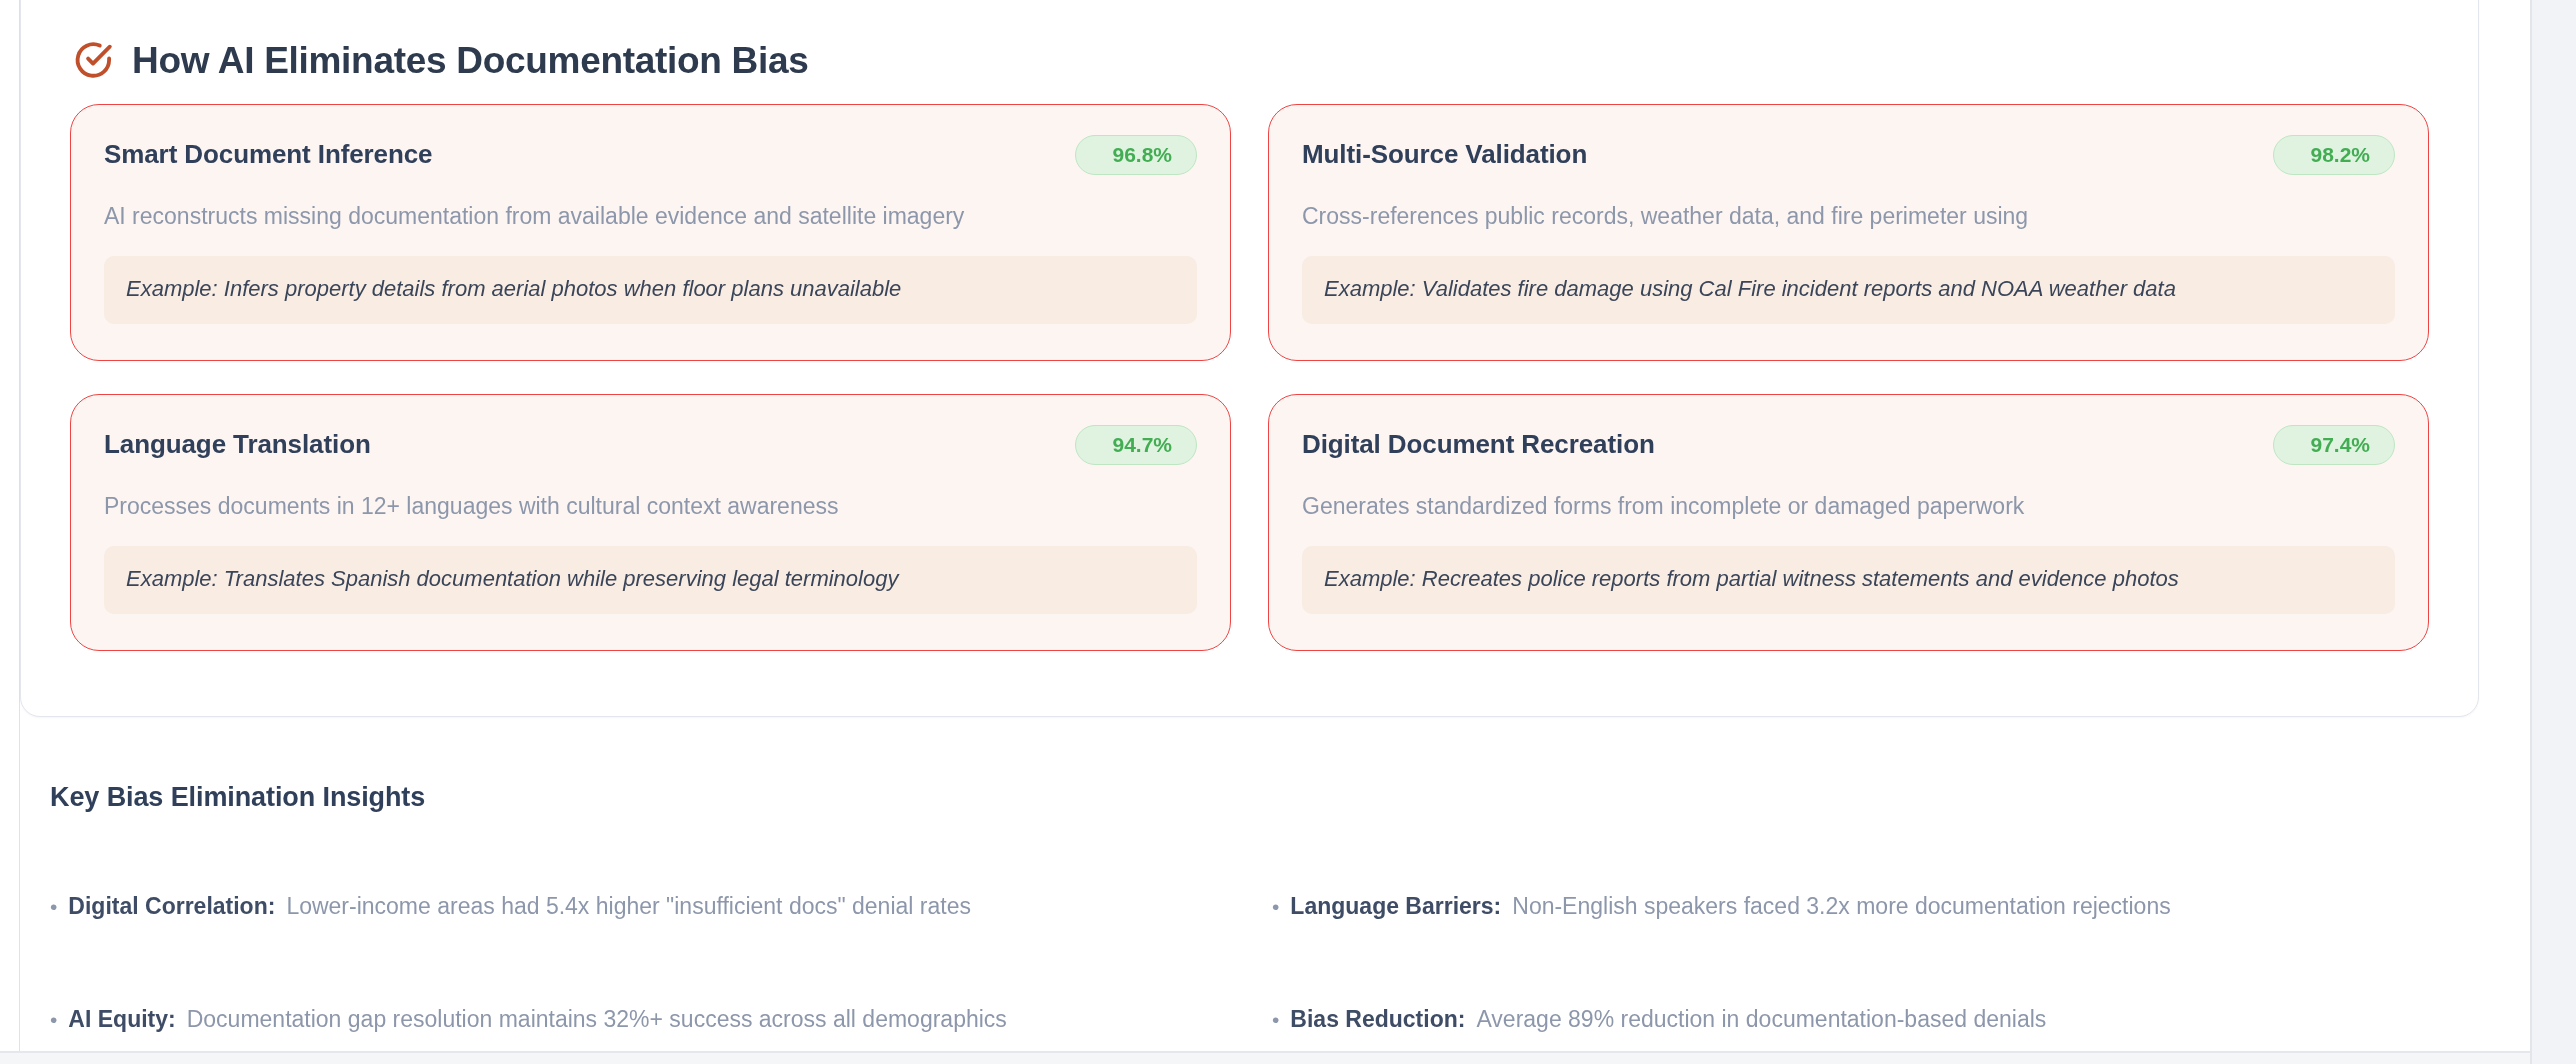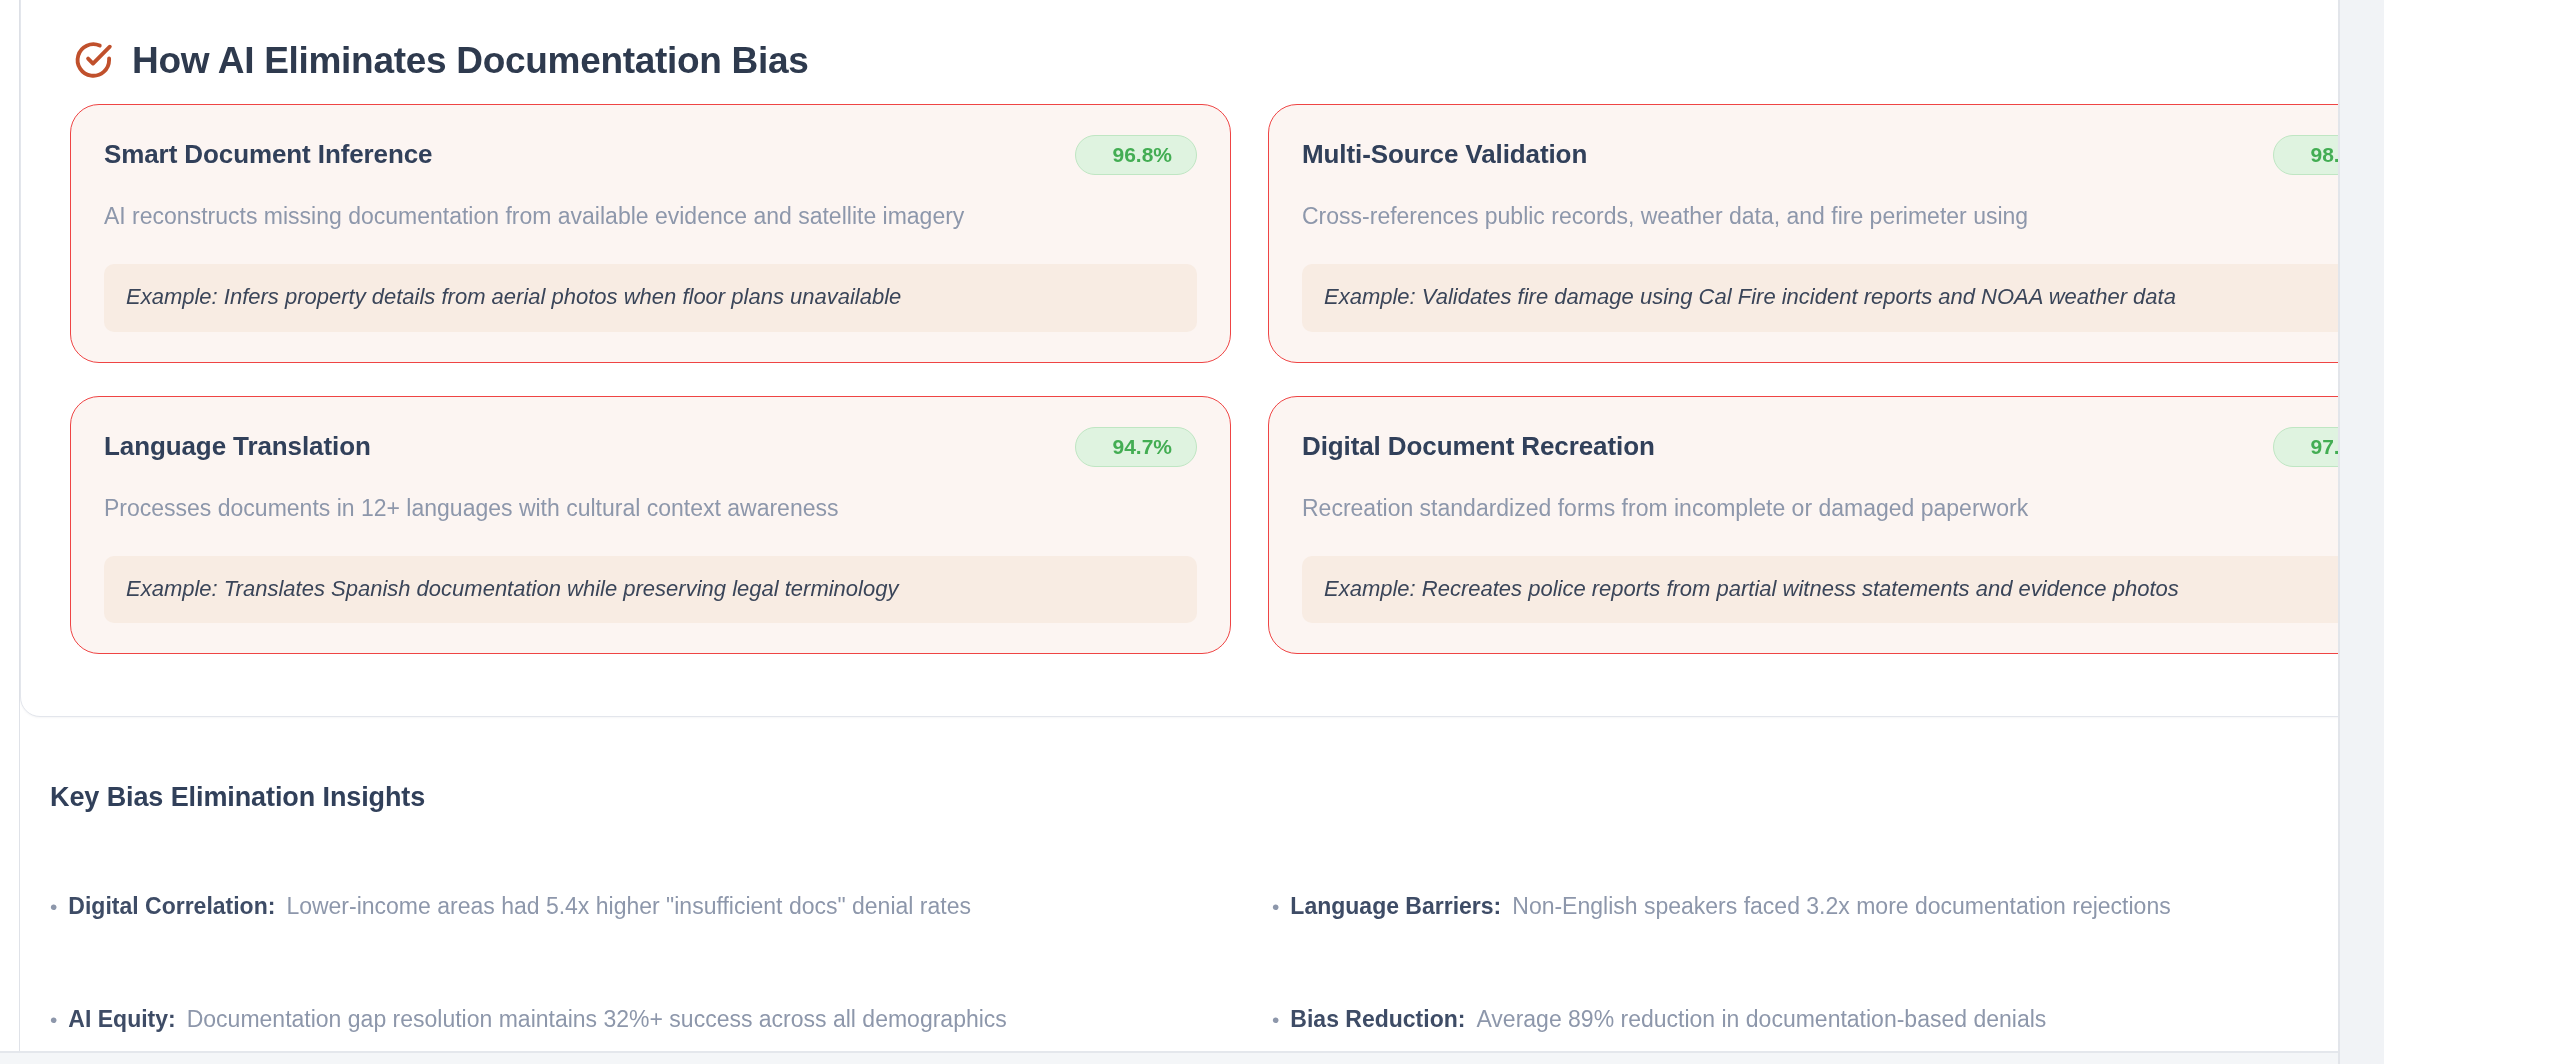--- a/index.html
+++ b/index.html
@@ -9,21 +9,21 @@
     width: 2576px;
     height: 1064px;
     background: #ffffff;
     font-family: "Liberation Sans", "DejaVu Sans", sans-serif;
     overflow: hidden;
   }
 
   
   .page {
     position: relative;
-    width: 2384px;
+    width: 2576px;
     height: 1064px;
     background: #f9a8d4;
     overflow: hidden;
   }
 
   
   .page-gutter {
     position: absolute;
     top: 0;
     right: 0;
@@ -140,21 +140,21 @@
 
   .feature-desc {
     margin-top: 26px;
     font-size: 23px;
     font-weight: 400;
     color: #8d97ab;
     line-height: 1.35;
   }
 
   .feature-example {
-    margin-top: 32px;
+    margin-top: 24px;
     background: #f8ece3;
     border-radius: 10px;
     padding: 19px 22px 20px 22px;
   }
 
   .feature-example-text {
     font-size: 22px;
     font-style: italic;
     color: #3a4559;
     line-height: 1.3;
@@ -283,21 +283,21 @@
           <div class="feature-example">
             <p class="feature-example-text">Example: Translates Spanish documentation while preserving legal terminology</p>
           </div>
         </article>
 
         <article class="feature-card">
           <div class="feature-card-top">
             <h2 class="feature-name">Digital Document Recreation</h2>
             <span class="accuracy-badge">97.4%</span>
           </div>
-          <p class="feature-desc">Recreation standardized forms from incomplete or damaged paperwork</p>
+          <p class="feature-desc">Generates standardized forms from incomplete or damaged paperwork</p>
           <div class="feature-example">
             <p class="feature-example-text">Example: Recreates police reports from partial witness statements and evidence photos</p>
           </div>
         </article>
 
       </div>
     </section>
 
     <section class="insights">
       <h2 class="insights-title">Key Bias Elimination Insights</h2>

